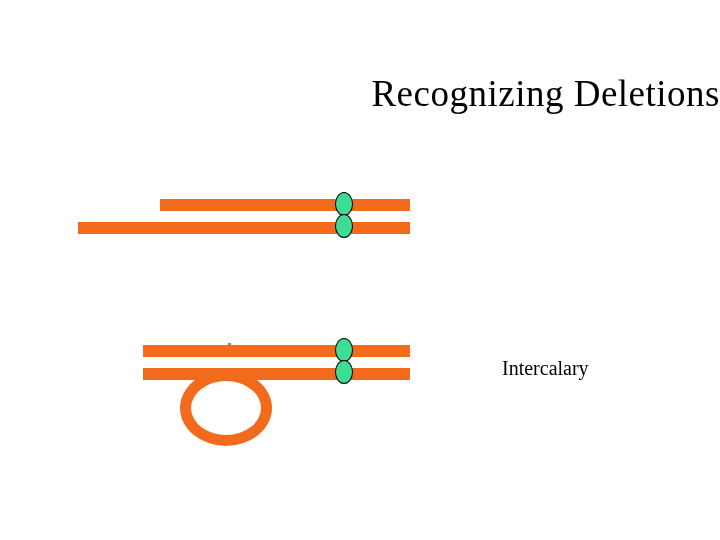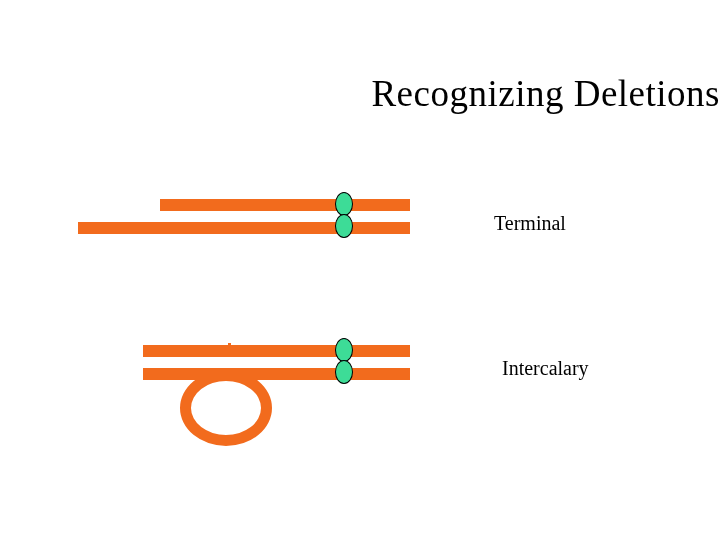--- a/index.html
+++ b/index.html
@@ -95,16 +95,15 @@
   <div id="intercalary-group">
     <div class="loop" id="inter-loop"></div>
     <div id="inter-loop-mask"></div>
     <div class="bar" id="inter-top-bar"></div>
     <div class="bar" id="inter-bottom-bar"></div>
     <div class="tick" id="inter-tick"></div>
     <div class="centromere" id="inter-cent-top"></div>
     <div class="centromere" id="inter-cent-bottom"></div>
   </div>
 
-  <div class="label" id="label-terminal">Terminal</div>
   <div class="label" id="label-intercalary">Intercalary</div>
 
 </div>
 
 </body></html>

